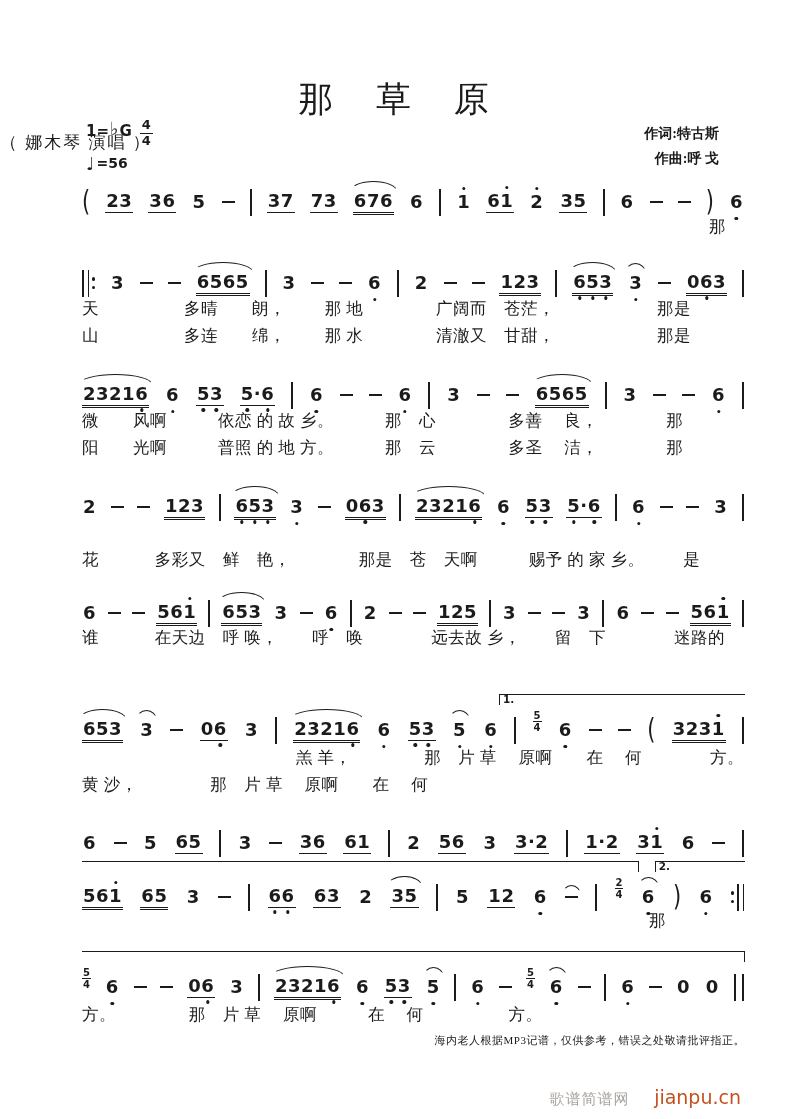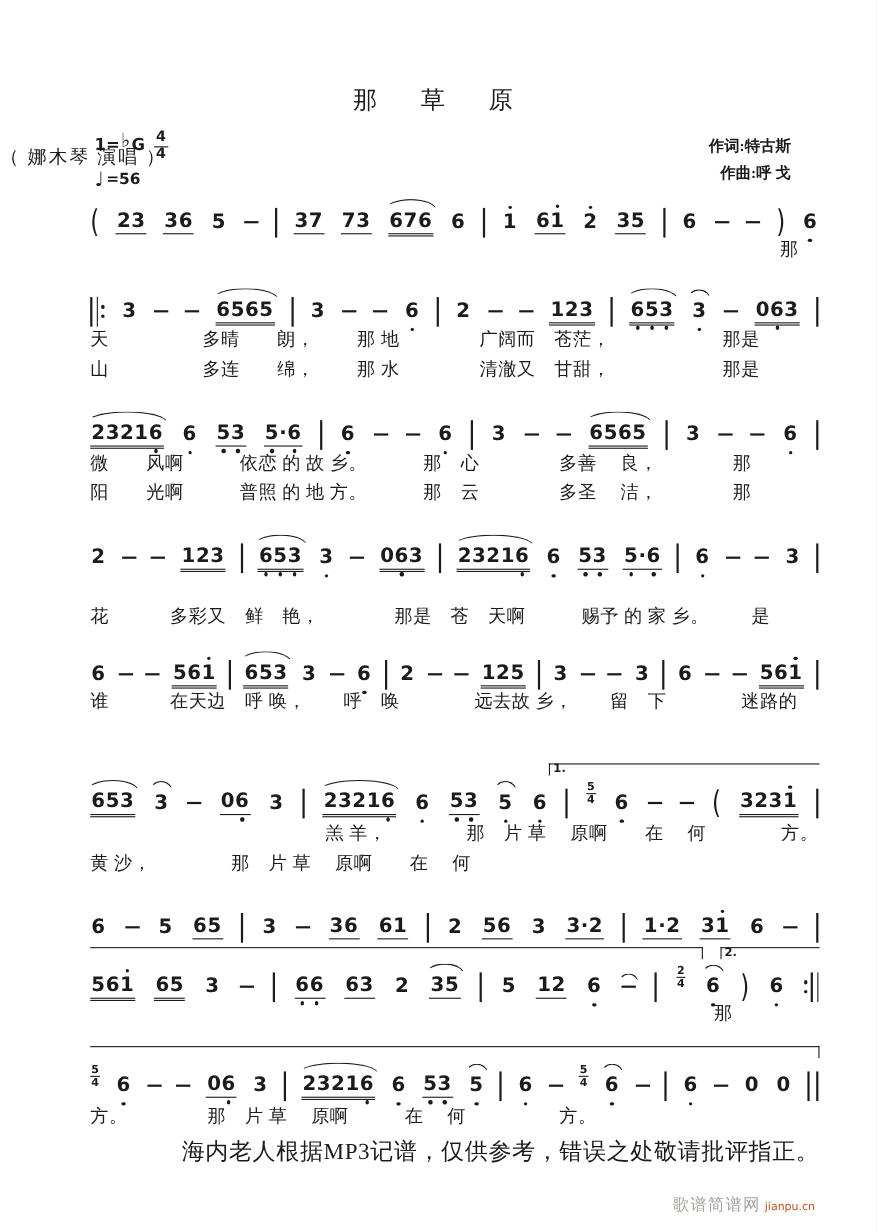--- a/index.html
+++ b/index.html
@@ -1,21 +1,21 @@
 <!DOCTYPE html>
 <html style="--ink: #1b1b1b; --wm-gray: #a9a49e; --wm-orange: #c4511d;"><head>
 <meta charset="utf-8">
 <style>
   :root{ --ink:#1b1b1b; --paper:#ffffff; --wm-gray:#a9a49e; --wm-orange:#c4511d; }
   html,body{margin:0;padding:0;background:#e8e8e8;}
   .page{position:relative;width:797px;height:1119px;background:var(--paper);margin:0 auto;
         overflow:hidden;font-family:"Liberation Serif",serif;color:var(--ink);}
   
   .title{position:absolute;top:76px;left:0;right:0;text-align:center;
-         font-size:22px;letter-spacing:10px;word-spacing:14px;font-weight:500;}
+         font-size:35px;letter-spacing:10px;word-spacing:14px;font-weight:500;}
   .subtitle{position:absolute;top:131px;left:0;right:0;font-size:17px;letter-spacing:2px;}
   .credits{position:absolute;top:122px;right:78px;font-size:14px;line-height:1.75;font-weight:600;text-align:right;}
   .keyblock{position:absolute;top:116px;left:86px;font-size:15px;font-weight:600;font-family:"DejaVu Sans",sans-serif;}
   .keyline{display:flex;align-items:center;gap:1px;}
   .flat{font-size:18px;transform:translateY(-3px);}
   .htsig{display:inline-flex;flex-direction:column;align-items:center;font-size:13px;font-weight:700;
          line-height:1.15;margin-left:7px;transform:translateY(2px);}
   .htsig span{padding:0 2px;}
   .htsig span:first-child{border-bottom:1.4px solid var(--ink);}
   .tempo{margin-top:6px;display:flex;align-items:center;font-size:14px;}
@@ -49,24 +49,24 @@
   .tsig .tnum{padding:0 1px;}
   .tsig .tnum:first-child{border-bottom:1.3px solid var(--ink);}
   .volta{position:absolute;top:-9px;height:10px;border-top:1.6px solid var(--ink);}
   .volta.tl{border-left:1.6px solid var(--ink);}
   .volta.tr{border-right:1.6px solid var(--ink);}
   .vlabel{position:absolute;left:3px;top:-2px;font-size:10.5px;font-weight:700;font-family:"DejaVu Sans",sans-serif;}
   .lyric{position:absolute;left:0;width:100%;font-size:16.5px;white-space:pre;letter-spacing:0.5px;
          font-weight:500;box-sizing:border-box;}
   .lyric.right{text-align:right;}
   
-  .footer{position:absolute;top:1033px;right:52px;font-size:21px;letter-spacing:0.5px;font-weight:500;}
+  .footer{position:absolute;top:1033px;right:52px;font-size:11px;letter-spacing:0.5px;font-weight:500;}
   .watermark{position:absolute;top:1086px;right:56px;font-size:15px;}
   .wm-site{color:var(--wm-gray);letter-spacing:1px;}
-  .wm-url{color:var(--wm-orange);font-family:"DejaVu Sans",sans-serif;font-size:10px;}
+  .wm-url{color:var(--wm-orange);font-family:"DejaVu Sans",sans-serif;font-size:19px;margin-left:21px;}
 </style>
 </head>
 <body>
 
 <div class="page">
   <div class="title">那 草 原</div>
   <div class="subtitle">（ 娜木琴 演唱 ）</div>
 
   <div class="credits">
     <div>作词:特古斯</div>

